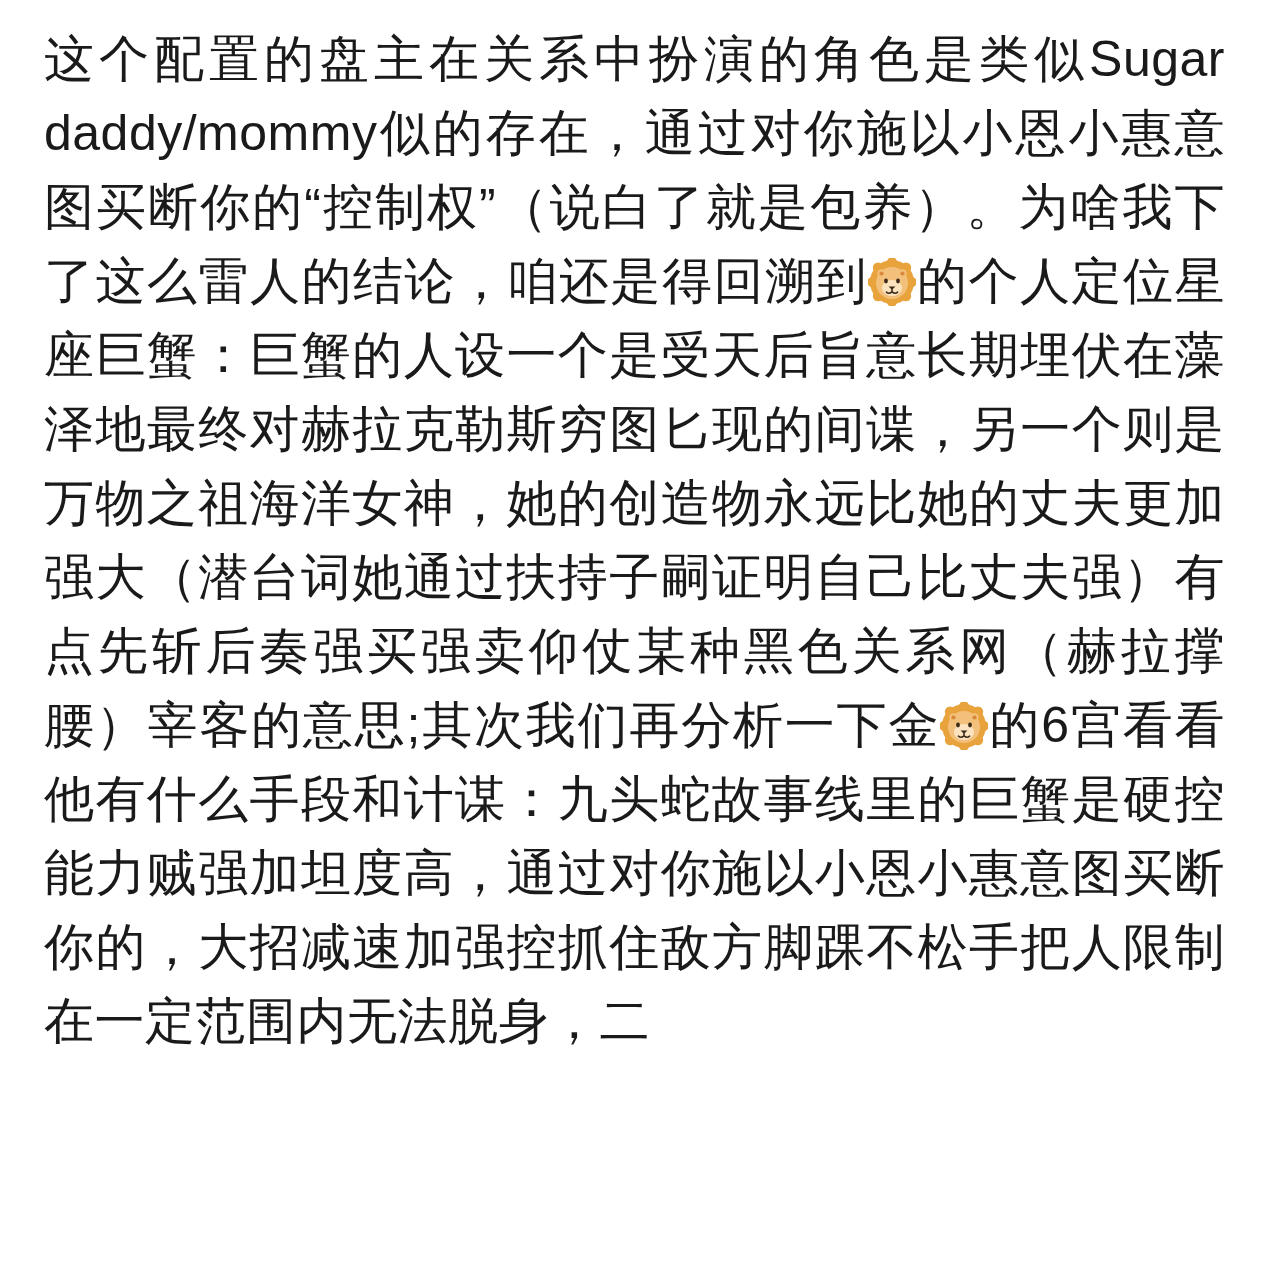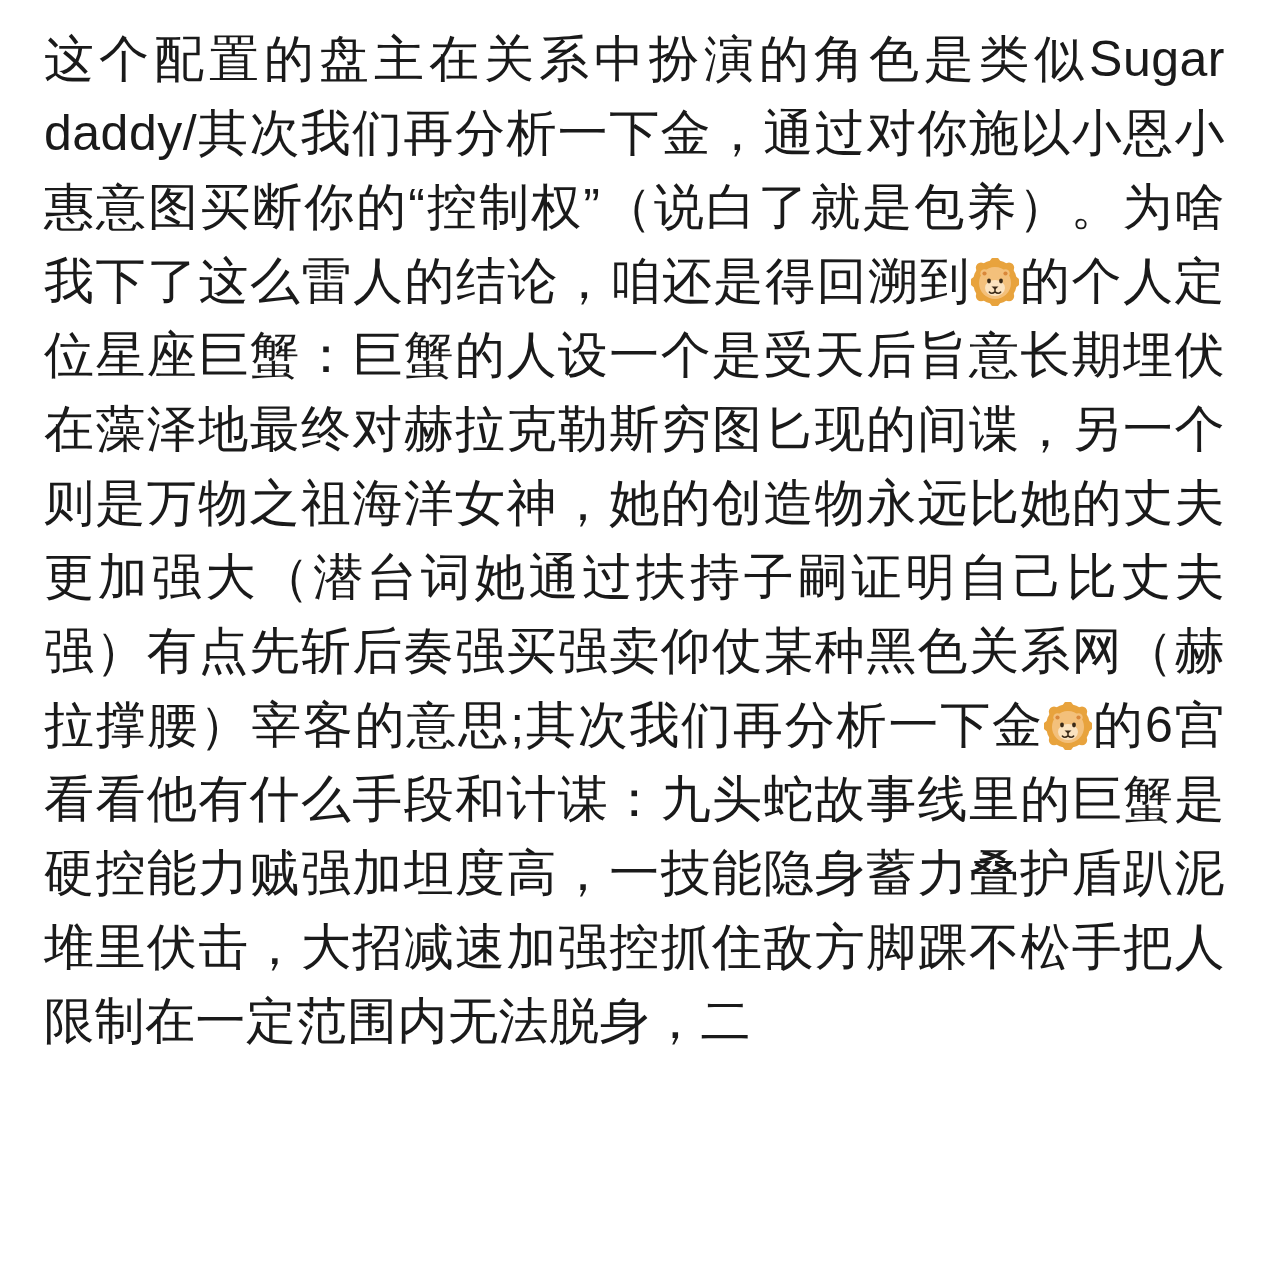--- a/index.html
+++ b/index.html
@@ -38,21 +38,21 @@
     height: 48px;
     vertical-align: -8px;
     position: relative;
   }
   .lion-emoji svg { display: block; }
 </style>
 </head>
 <body>
 
 <div class="page">
-  <div class="article" id="article-body"><span>这个配置的盘主在关系中扮演的角色是类似Sugar daddy/其次我们再分析一下金，通过对你施以小恩小惠意图买断你的“控制权”（说白了就是包养）。为啥我下了这么雷人的结论，咱还是得回溯到</span><span class="lion-emoji"><svg width="48" height="48" viewBox="0 0 48 48" xmlns="http://www.w3.org/2000/svg">
+  <div class="article" id="article-body"><span>这个配置的盘主在关系中扮演的角色是类似Sugar daddy/mommy似的存在，通过对你施以小恩小惠意图买断你的“控制权”（说白了就是包养）。为啥我下了这么雷人的结论，咱还是得回溯到</span><span class="lion-emoji"><svg width="48" height="48" viewBox="0 0 48 48" xmlns="http://www.w3.org/2000/svg">
           <g>
             <circle cx="24" cy="24" r="22" fill="#e8a33d"></circle>
             <circle cx="24" cy="4.5" r="5.2" fill="#e8a33d"></circle>
             <circle cx="38" cy="9.8" r="5.2" fill="#e8a33d"></circle>
             <circle cx="43.5" cy="24" r="5.2" fill="#e8a33d"></circle>
             <circle cx="38" cy="38" r="5.2" fill="#e8a33d"></circle>
             <circle cx="24" cy="43.5" r="5.2" fill="#e8a33d"></circle>
             <circle cx="10" cy="38" r="5.2" fill="#e8a33d"></circle>
             <circle cx="4.5" cy="24" r="5.2" fill="#e8a33d"></circle>
             <circle cx="10" cy="9.8" r="5.2" fill="#e8a33d"></circle>
@@ -82,14 +82,14 @@
             <ellipse cx="13.5" cy="15.5" rx="4.2" ry="4.2" fill="#f3c07b"></ellipse>
             <ellipse cx="34.5" cy="15.5" rx="4.2" ry="4.2" fill="#f3c07b"></ellipse>
             <ellipse cx="13.5" cy="15.5" rx="2.1" ry="2.1" fill="#d9873a"></ellipse>
             <ellipse cx="34.5" cy="15.5" rx="2.1" ry="2.1" fill="#d9873a"></ellipse>
             <ellipse cx="24" cy="30" rx="10" ry="8" fill="#fbe3c0"></ellipse>
             <ellipse cx="18" cy="23" rx="1.9" ry="2.4" fill="#3a2a18"></ellipse>
             <ellipse cx="30" cy="23" rx="1.9" ry="2.4" fill="#3a2a18"></ellipse>
             <path d="M20.5 28.5 h7 l-3.5 3.2 z" fill="#3a2a18"></path>
             <path d="M24 31.5 v2.4 M24 33.9 q-3.2 2.6 -5.6 0.2 M24 33.9 q3.2 2.6 5.6 0.2" stroke="#3a2a18" stroke-width="1.5" fill="none" stroke-linecap="round"></path>
           </g>
-        </svg></span><span>的6宫看看他有什么手段和计谋：九头蛇故事线里的巨蟹是硬控能力贼强加坦度高，一技能隐身蓄力叠护盾趴泥堆里伏击，大招减速加强控抓住敌方脚踝不松手把人限制在一定范围内无法脱身，二</span></div>
+        </svg></span><span>的6宫看看他有什么手段和计谋：九头蛇故事线里的巨蟹是硬控能力贼强加坦度高，通过对你施以小恩小惠意图买断你的，大招减速加强控抓住敌方脚踝不松手把人限制在一定范围内无法脱身，二</span></div>
 </div>
 
 </body></html>

